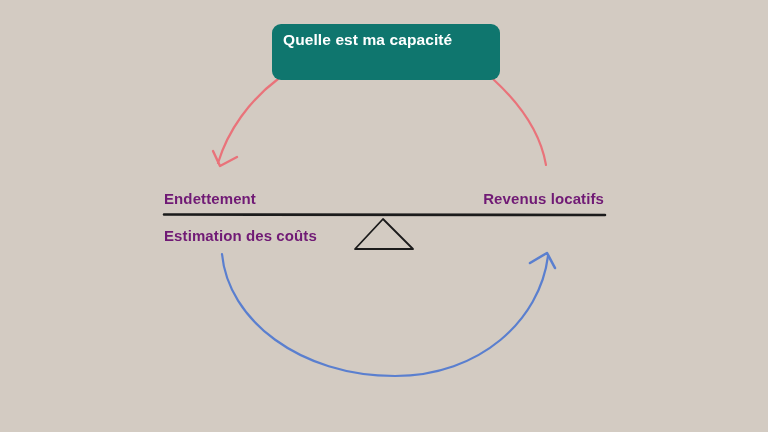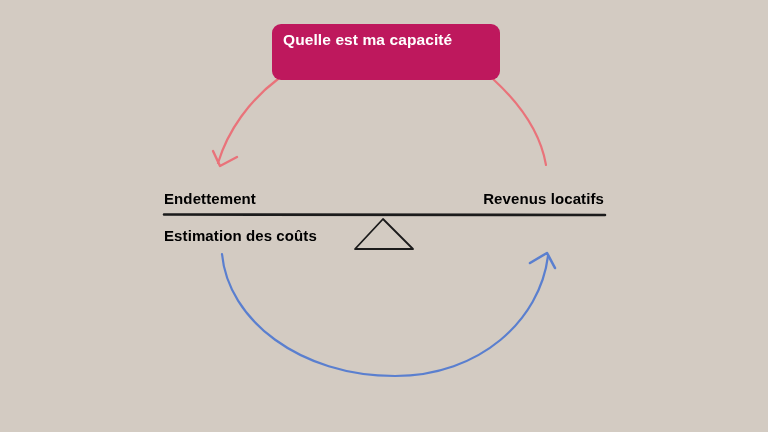--- a/index.html
+++ b/index.html
@@ -9,33 +9,33 @@
     position: relative;
     font-family: "Liberation Sans", "DejaVu Sans", sans-serif;
   }
   .stage { position: absolute; left: 0; top: 0; width: 768px; height: 432px; }
   svg.arrows { position: absolute; left: 0; top: 0; }
   .bubble {
     position: absolute;
     left: 272px; top: 24px;
     width: 228px; height: 56px;
     box-sizing: border-box;
-    background: #be185d;
+    background: #0f766e;
     border-radius: 9px;
     color: #ffffff;
     font-weight: bold;
     font-size: 15.5px;
     line-height: 22px;
     padding: 5px 0 0 11px;
     letter-spacing: 0.1px;
   }
   .bubble span { display: block; white-space: nowrap; }
   .label {
     position: absolute;
-    color: #000000;
+    color: #701a75;
     font-weight: bold;
     font-size: 15px;
     white-space: nowrap;
     letter-spacing: 0.1px;
   }
   .label-left-top { left: 164px; top: 190px; }
   .label-right-top { right: 164px; top: 190px; text-align: right; }
   .label-left-bottom { left: 164px; top: 227px; }
 </style>
 </head>

